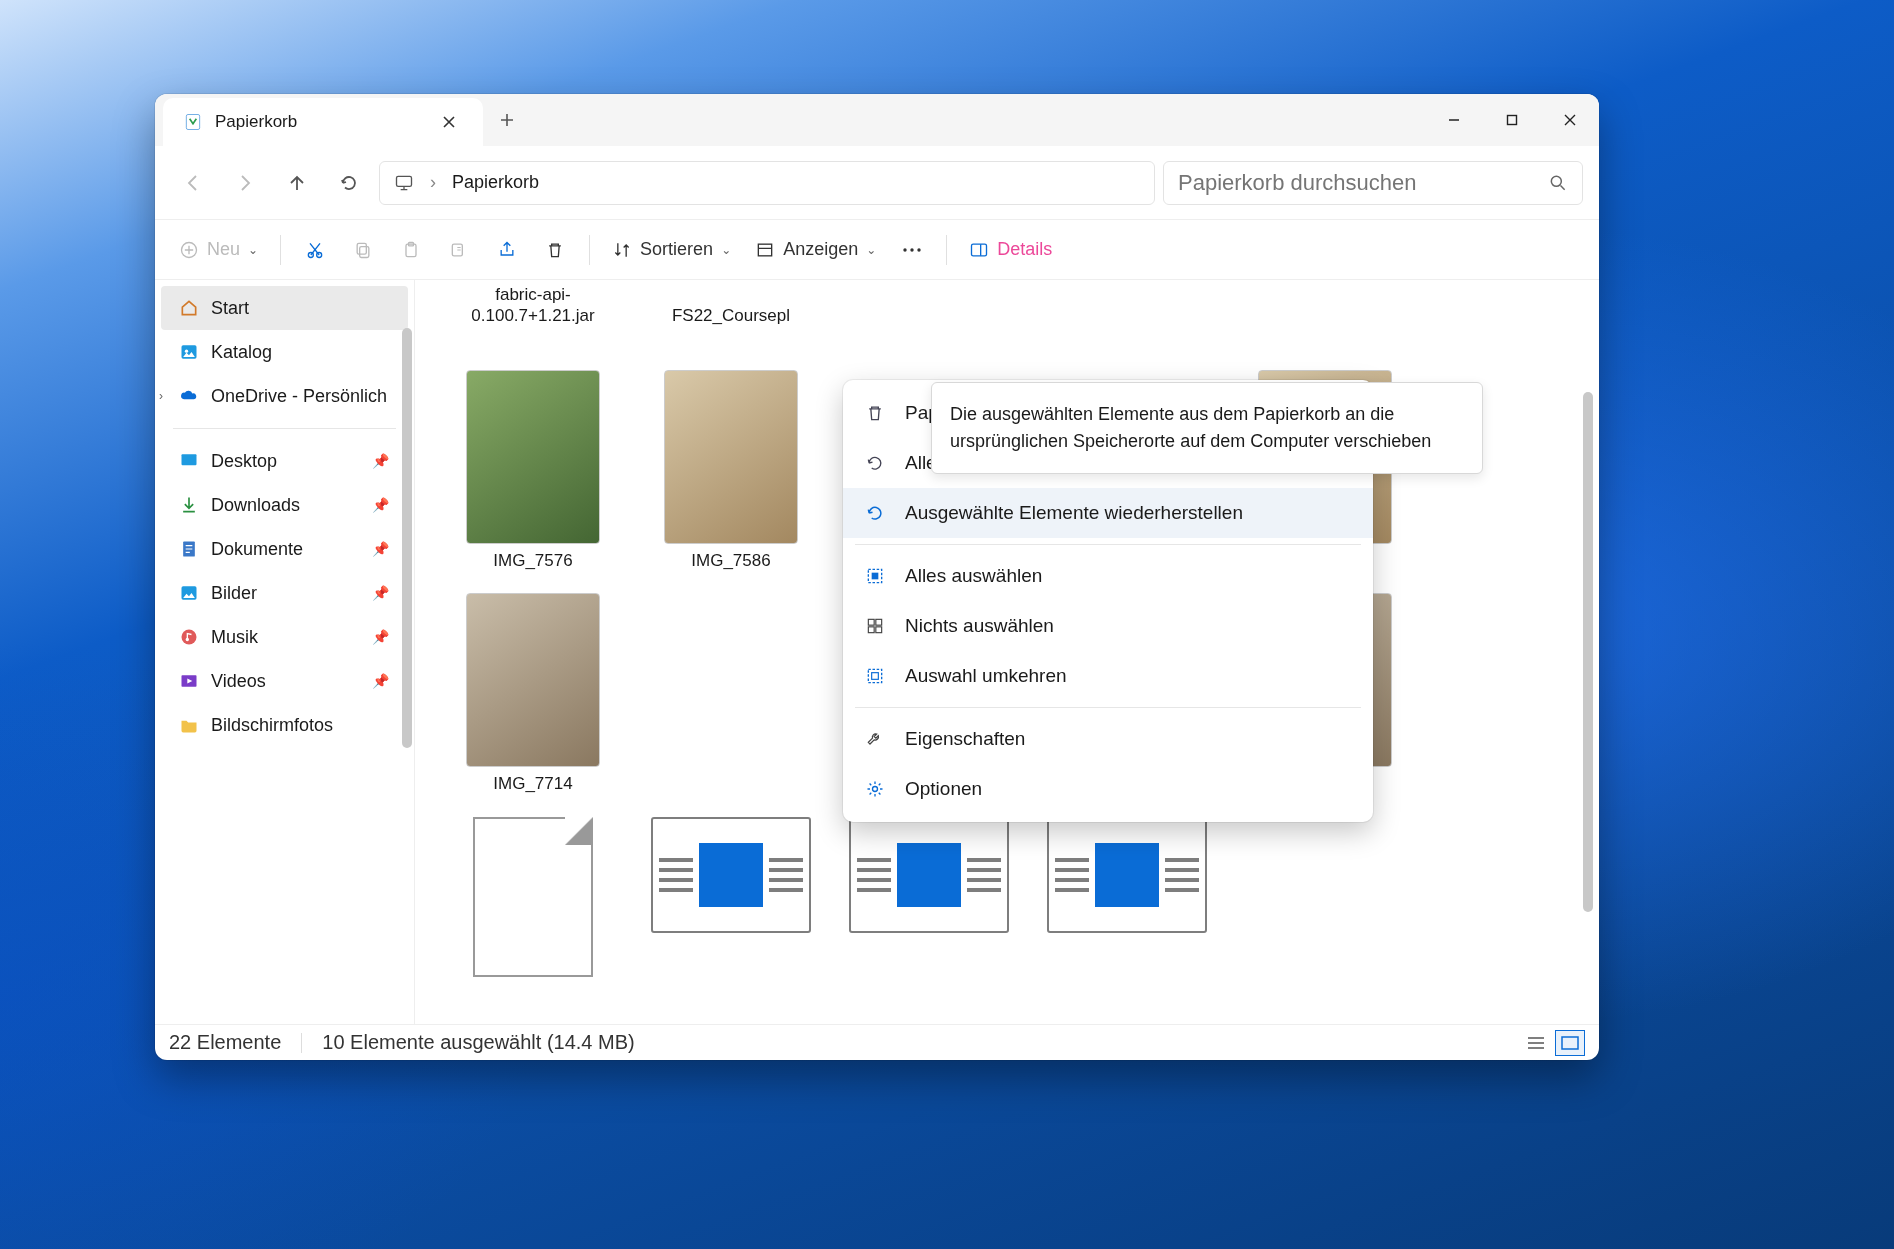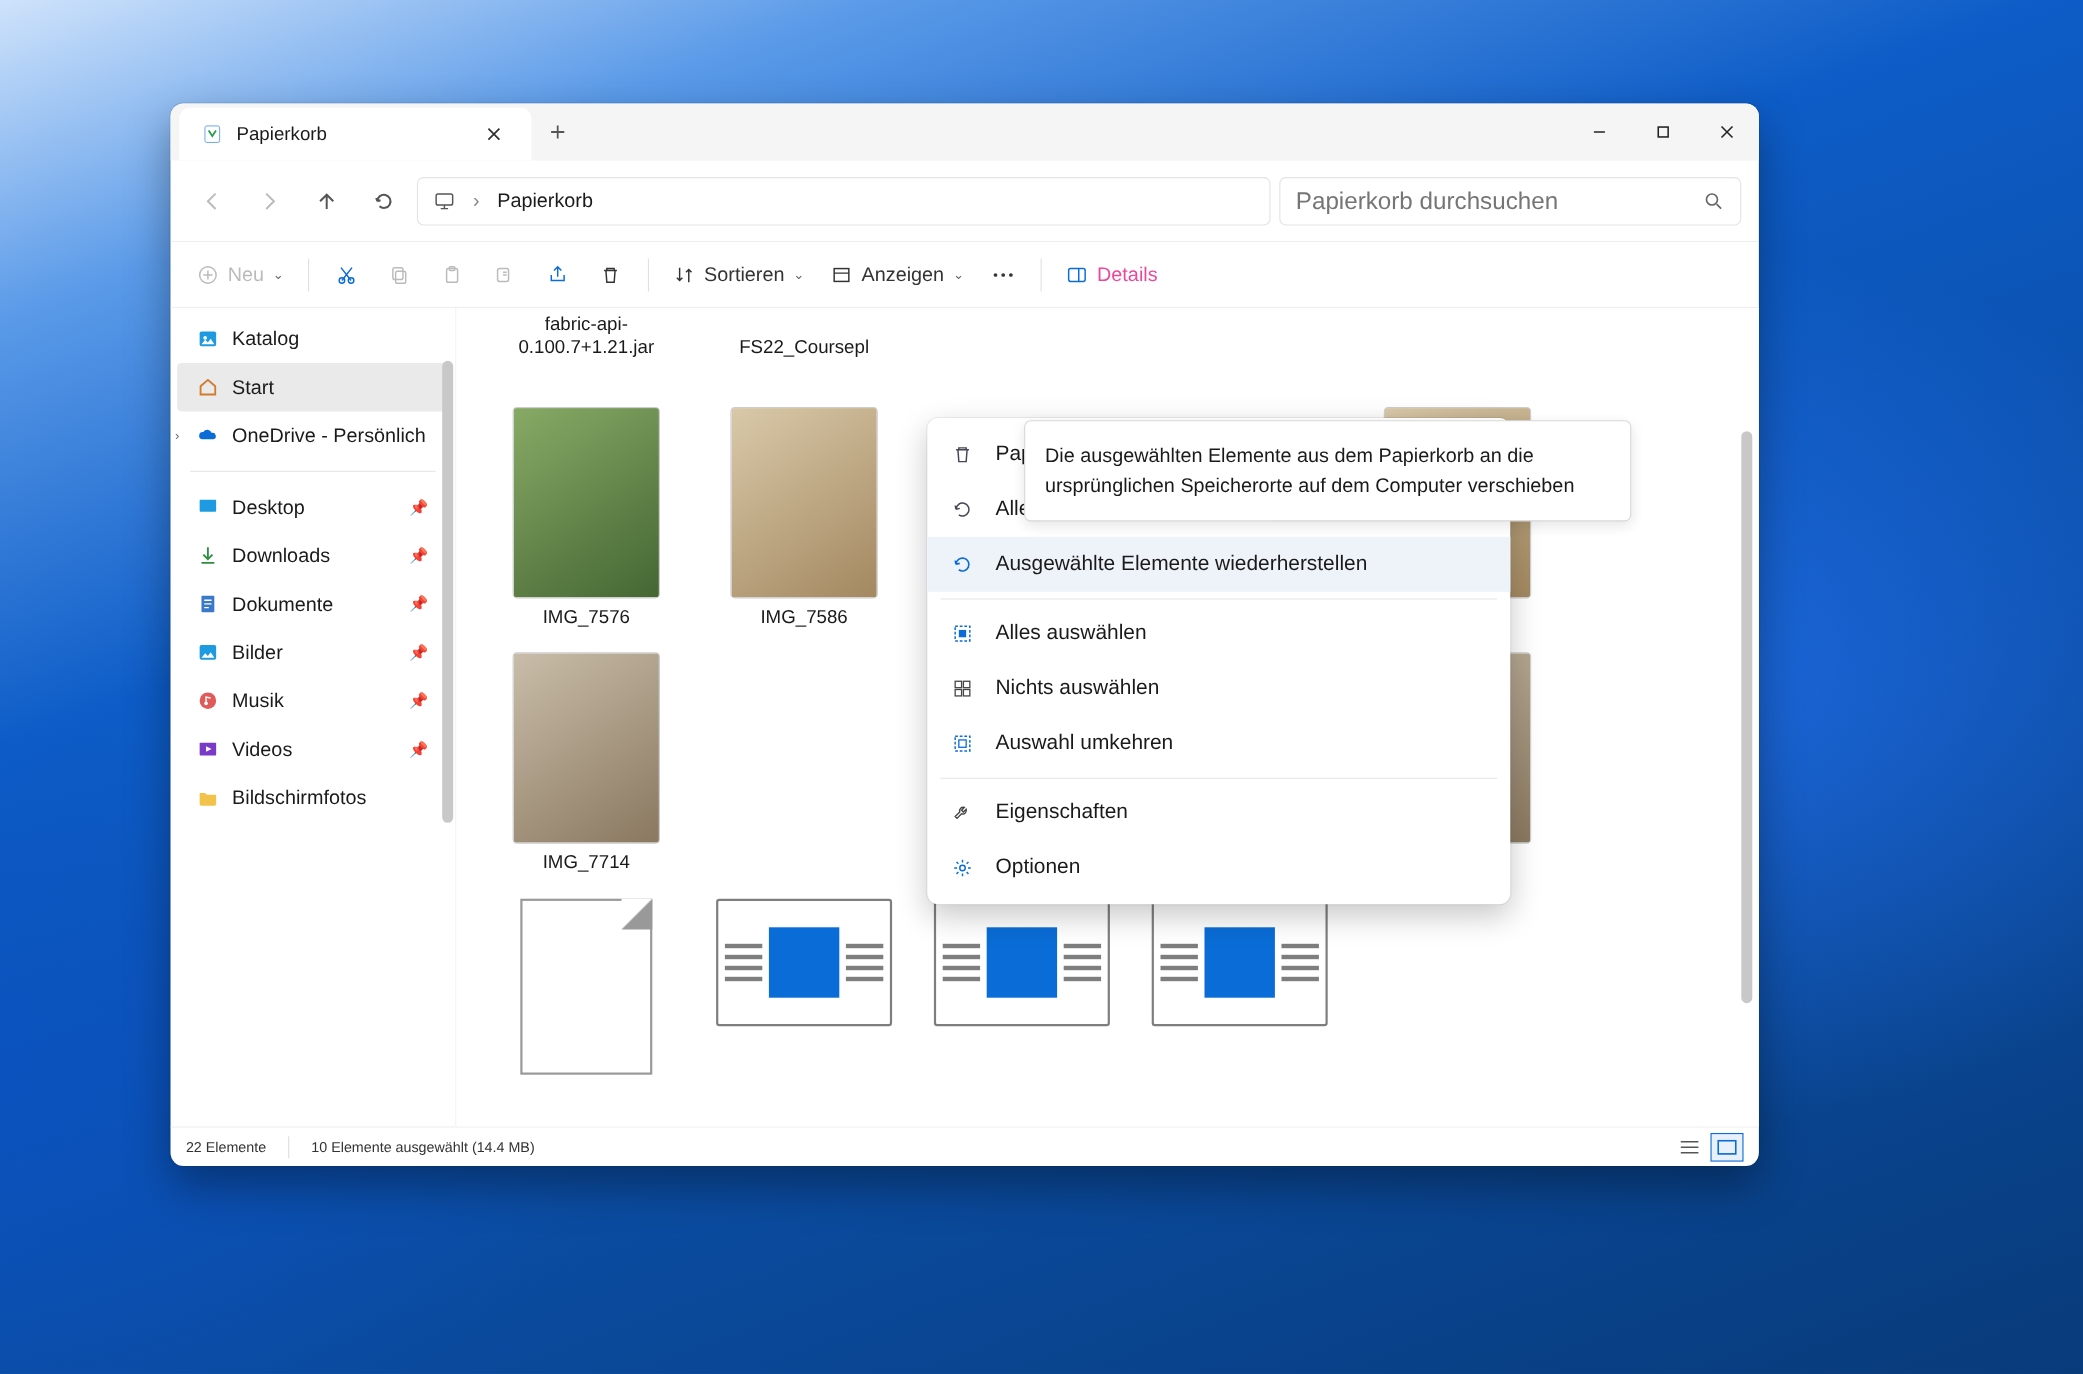--- a/index.html
+++ b/index.html
@@ -97,21 +97,21 @@
 
 
 .tooltip {
   position:absolute; left:776px; top:288px; width:552px;
   background:#fff; border:1px solid #d8d8d8; border-radius:6px;
   padding:18px 18px; font-size:18px; line-height:1.5; z-index:60;
   box-shadow:0 4px 12px rgba(0,0,0,.1);
 }
 
 
-.statusbar { height:36px; border-top:1px solid #eee; display:flex; align-items:center; padding:0 14px; gap:20px; font-size:13px; color:#333; }
+.statusbar { height:36px; border-top:1px solid #eee; display:flex; align-items:center; padding:0 14px; gap:20px; font-size:20px; color:#333; }
 .statusbar .ssep { width:1px; height:20px; background:#ddd; }
 .statusbar .view-btns { margin-left:auto; display:flex; gap:4px; }
 .vbtn { width:30px; height:26px; display:flex; align-items:center; justify-content:center; border:1px solid transparent; cursor:pointer; }
 .vbtn.active { border-color:#0a6cd6; background:#e8f1fb; }
 
 svg { display:block; }
 .ic { width:20px; height:20px; }
 </style>
 </head>
 <body>
@@ -274,37 +274,37 @@
           <rect x="3" y="5" width="18" height="14" rx="2" fill="none" stroke="currentColor" stroke-width="1.6"></rect>
           <path d="M14 5 V19" stroke="currentColor" stroke-width="1.6"></path>
         </svg>
       <span style="color:#ec4899">Details</span>
     </div>
   </div>
 
   <div class="body">
 
     <div class="sidebar">
+      <div class="side-item active">
+        <span>
+            <svg class="ic" viewBox="0 0 24 24">
+              <path d="M4 11 L12 4 L20 11 V20 H4 Z" fill="none" stroke="#d27a2a" stroke-width="2"></path>
+            </svg>
+          </span>
+        <span>Start</span>
+      </div>
       <div class="side-item">
         <span>
             <svg class="ic" viewBox="0 0 24 24">
               <rect x="3" y="4" width="18" height="16" rx="2" fill="#1e9ae0"></rect>
               <circle cx="9" cy="11" r="2" fill="#fff"></circle>
               <path d="M5 18 l4-5 3 3 3-4 4 6" fill="#fff"></path>
             </svg>
           </span>
         <span>Katalog</span>
-      </div>
-      <div class="side-item active">
-        <span>
-            <svg class="ic" viewBox="0 0 24 24">
-              <path d="M4 11 L12 4 L20 11 V20 H4 Z" fill="none" stroke="#d27a2a" stroke-width="2"></path>
-            </svg>
-          </span>
-        <span>Start</span>
       </div>
       <div class="side-item">
         <span class="expand">›</span>
         <span>
             <svg class="ic" viewBox="0 0 24 24">
               <path d="M6 16 a4 4 0 0 1 1-8 a5 5 0 0 1 9 1 a3.5 3.5 0 0 1 2 7 Z" fill="#0a6cd6"></path>
             </svg>
           </span>
         <span style="white-space:nowrap; overflow:hidden;">OneDrive - Persönlich</span>
       </div>

